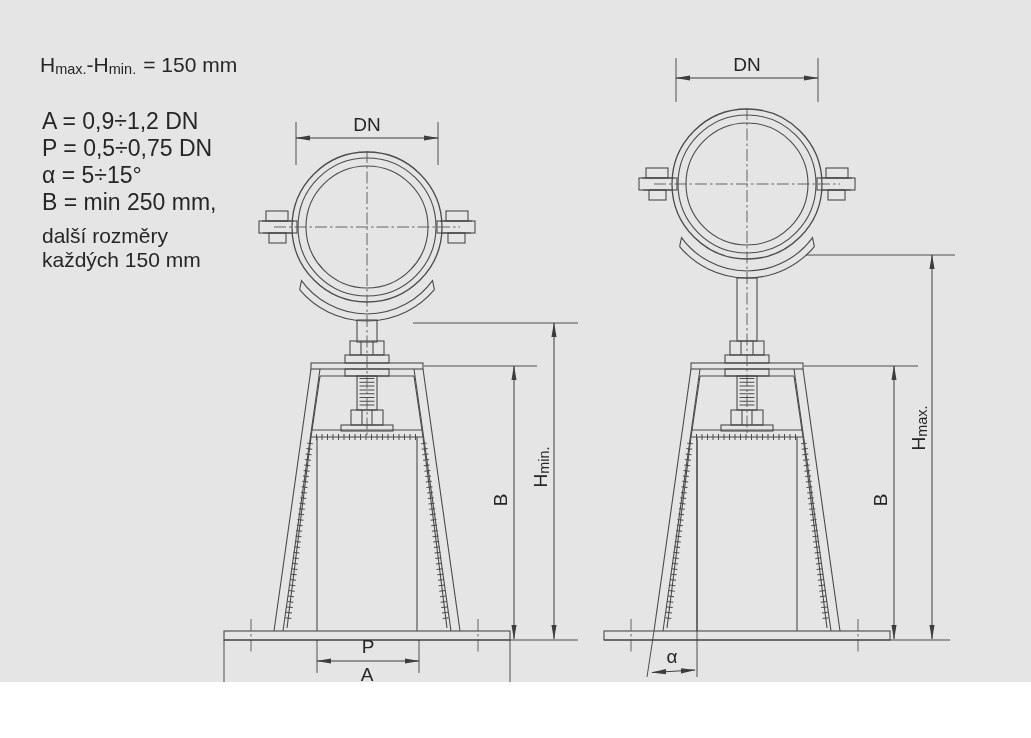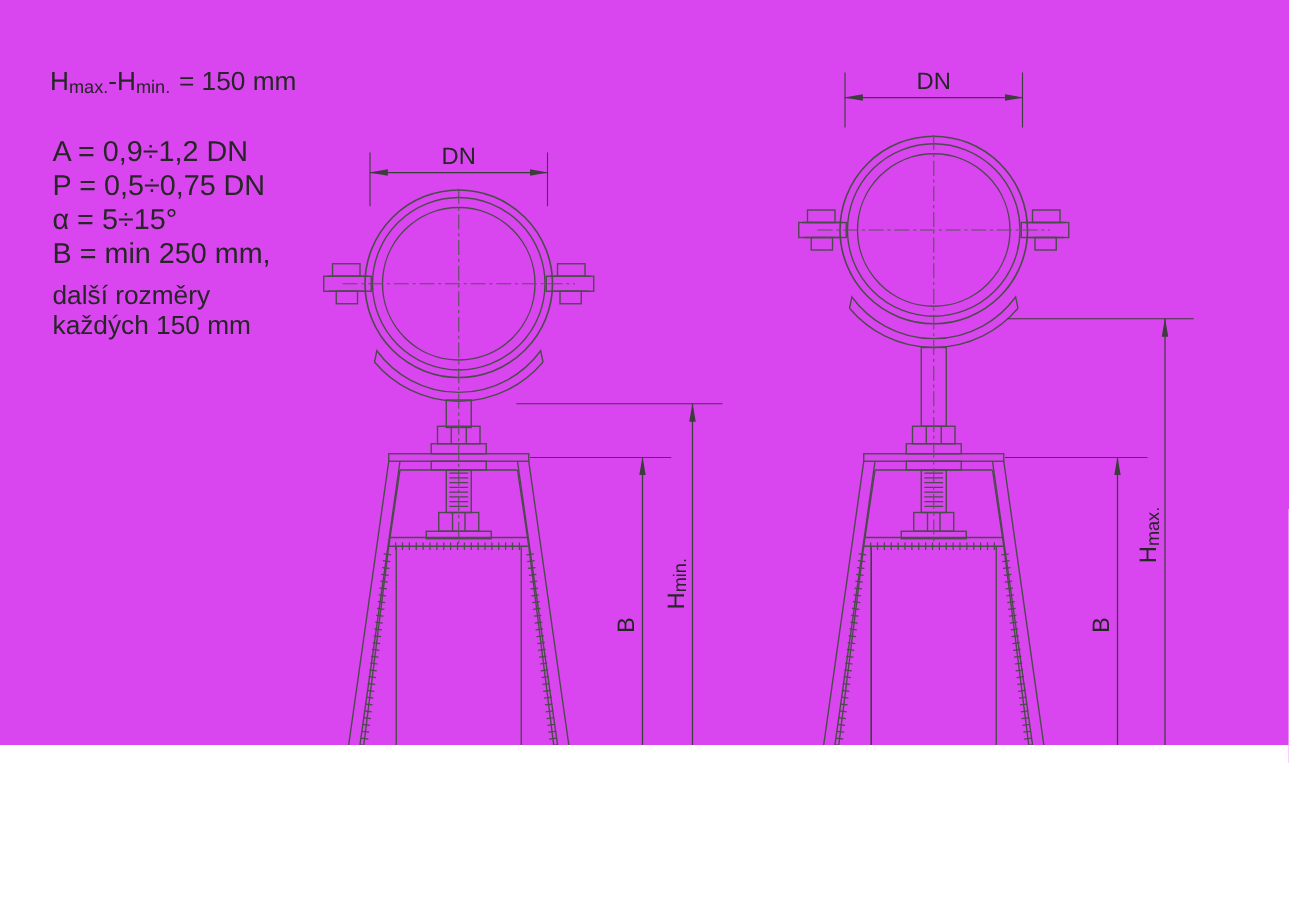--- a/index.html
+++ b/index.html
@@ -1,16 +1,16 @@
 <!DOCTYPE html>
 <html><head>
 <meta charset="utf-8">
 <style>
   html,body{margin:0;padding:0;background:#ffffff;}
-  .page{width:1031px;height:596px;position:relative;background:#d946ef;overflow:hidden;}
+  .page{width:1031px;height:682px;position:relative;background:#e5e5e5;overflow:hidden;}
   svg{display:block;}
   .ln{stroke:#4b4b4b;stroke-width:1.1;fill:none;stroke-linecap:butt;}
   .lnt{stroke:#4b4b4b;stroke-width:1.3;fill:none;}
   .cl{stroke:#565656;stroke-width:0.9;fill:none;stroke-dasharray:12 3 2.5 3;}
   .serr{stroke:#4b4b4b;stroke-width:6;fill:none;stroke-dasharray:1 4.5;}
   .thread{stroke:#4b4b4b;stroke-width:15;fill:none;stroke-dasharray:1 2.8;}
   .dim{stroke:#3d3d3d;stroke-width:1;fill:none;}
   .ext{stroke:#3d3d3d;stroke-width:0.9;fill:none;}
   .t{font-family:"Liberation Sans",sans-serif;fill:#262626;}
   .legend-h{font-size:21px;}

